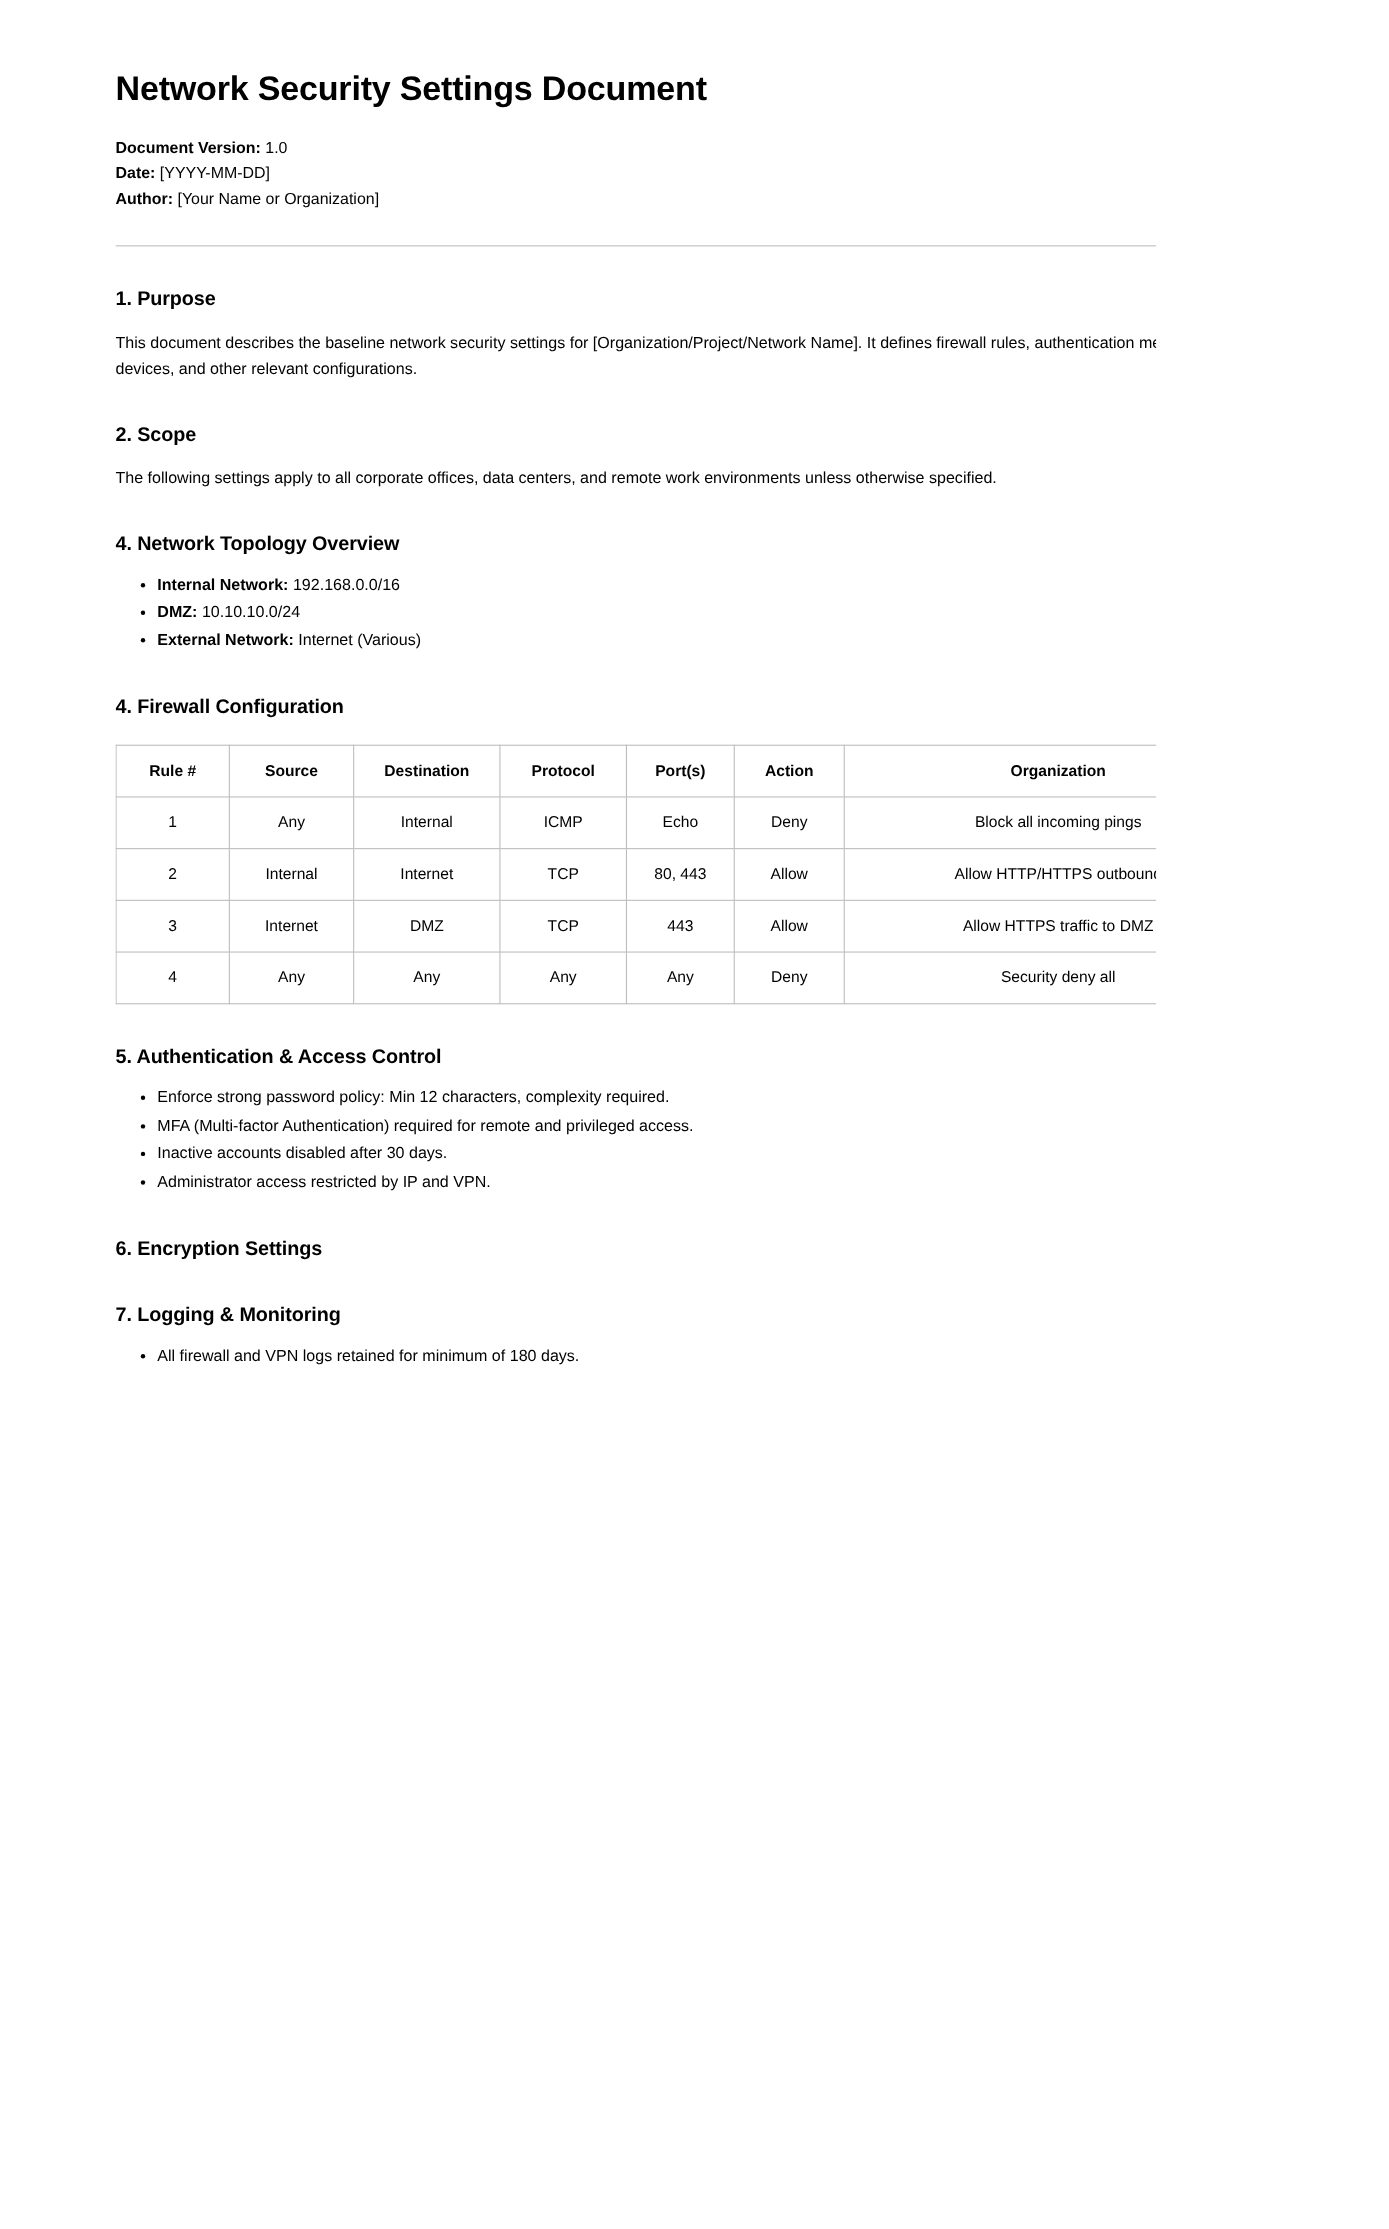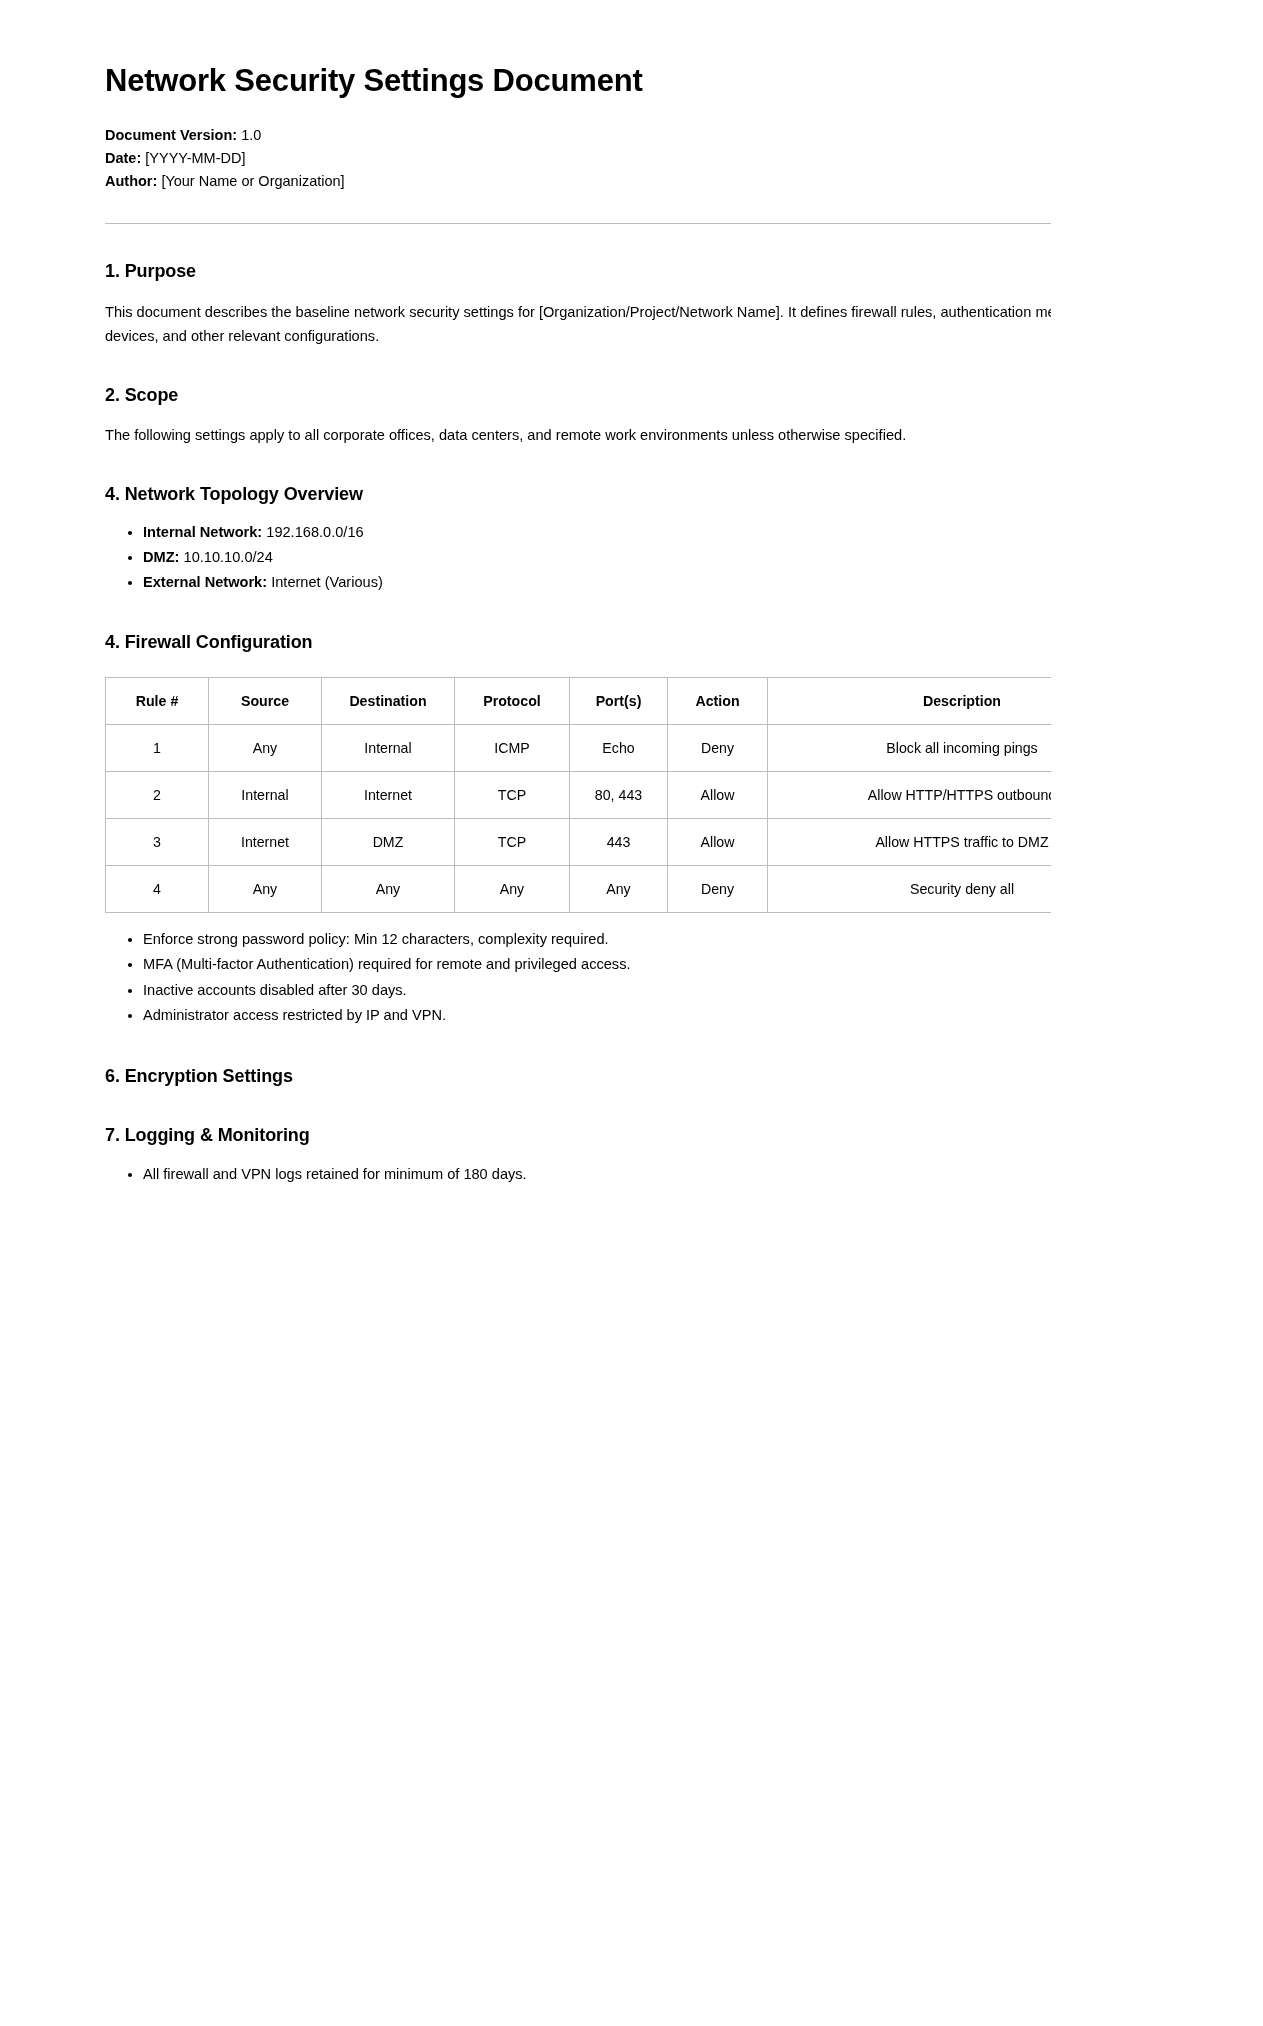--- a/index.html
+++ b/index.html
@@ -179,21 +179,21 @@
           <col class="c-desc">
       </colgroup>
       <thead>
         <tr>
           <th>Rule #</th>
           <th>Source</th>
           <th>Destination</th>
           <th>Protocol</th>
           <th>Port(s)</th>
           <th>Action</th>
-          <th>Description</th>
+          <th>Organization</th>
         </tr>
       </thead>
       <tbody>
         <tr>
           <td>1</td>
           <td>Any</td>
           <td>Internal</td>
           <td>ICMP</td>
           <td>Echo</td>
           <td>Deny</td>
@@ -222,20 +222,21 @@
           <td>Any</td>
           <td>Any</td>
           <td>Any</td>
           <td>Any</td>
           <td>Deny</td>
           <td>Security deny all</td>
         </tr>
       </tbody>
     </table>
 
+    <h2 class="section">5. Authentication &amp; Access Control</h2>
     <ul class="bullets tight">
       <li>Enforce strong password policy: Min 12 characters, complexity required.</li>
       <li>MFA (Multi-factor Authentication) required for remote and privileged access.</li>
       <li>Inactive accounts disabled after 30 days.</li>
       <li>Administrator access restricted by IP and VPN.</li>
     </ul>
 
     <h2 class="section">6. Encryption Settings</h2>
 
     <h2 class="section">7. Logging &amp; Monitoring</h2>

